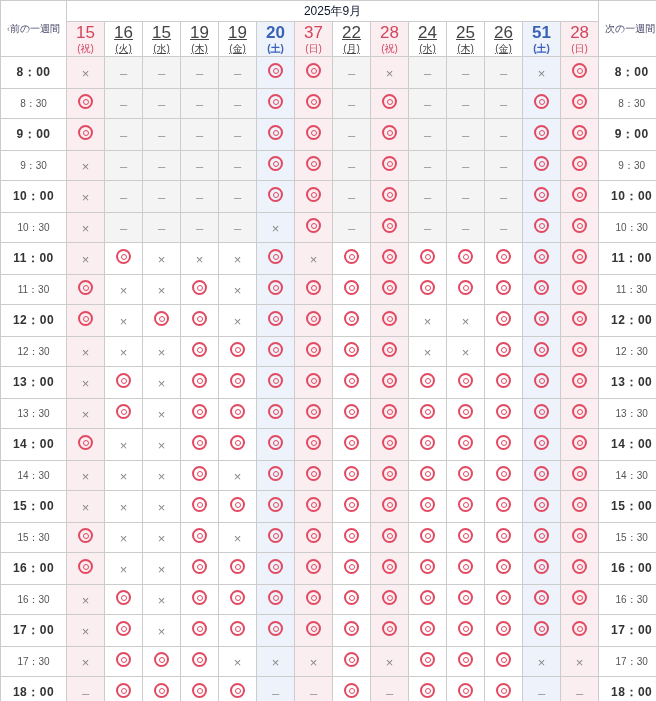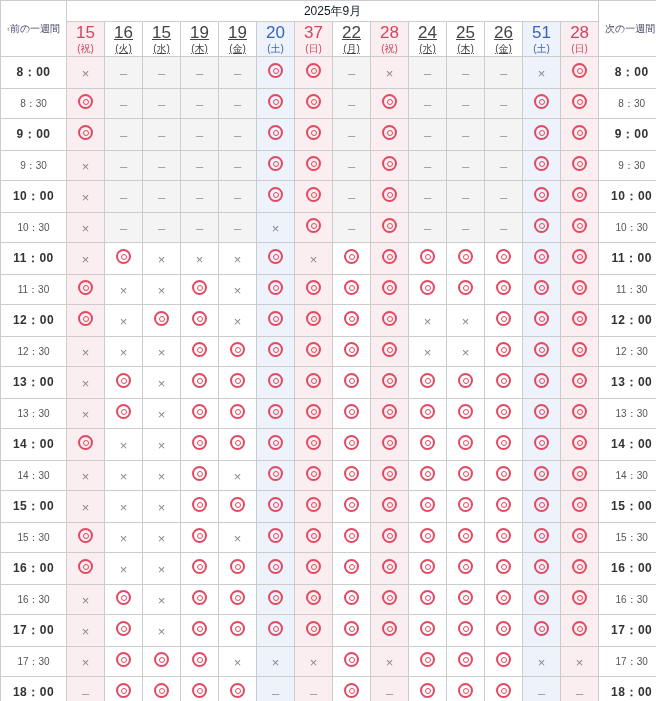--- a/index.html
+++ b/index.html
@@ -51,21 +51,21 @@
     background: #ffffff;
   }
   .dayhead {
     height: 34px;
     font-size: 11px;
     line-height: 1.25;
     background: #ffffff;
   }
   .dayhead .dnum { display: block; font-size: 17px; }
   .dayhead .dwk { display: block; font-size: 10px; }
-  .dayhead.sat { color: #3a63b8; background: #eef2fa; }
+  .dayhead.sat { color: #3a63b8; background: #eef2fa; font-weight: bold; }
   .dayhead.sun, .dayhead.hol { color: #d2455c; background: #fbeef1; }
   .dayhead.weekday { color: #444444; text-decoration: underline; }
 
   
   .timecell {
     background: #ffffff;
     color: #333333;
     white-space: nowrap;
   }
   .timecell.hour { font-size: 12px; font-weight: bold; letter-spacing: 0.5px; }

